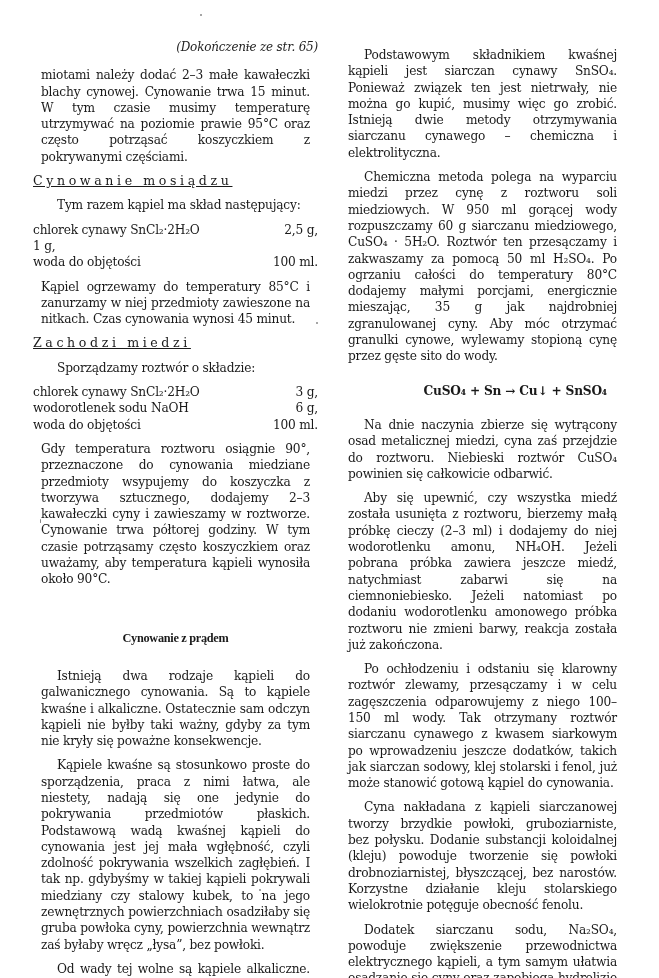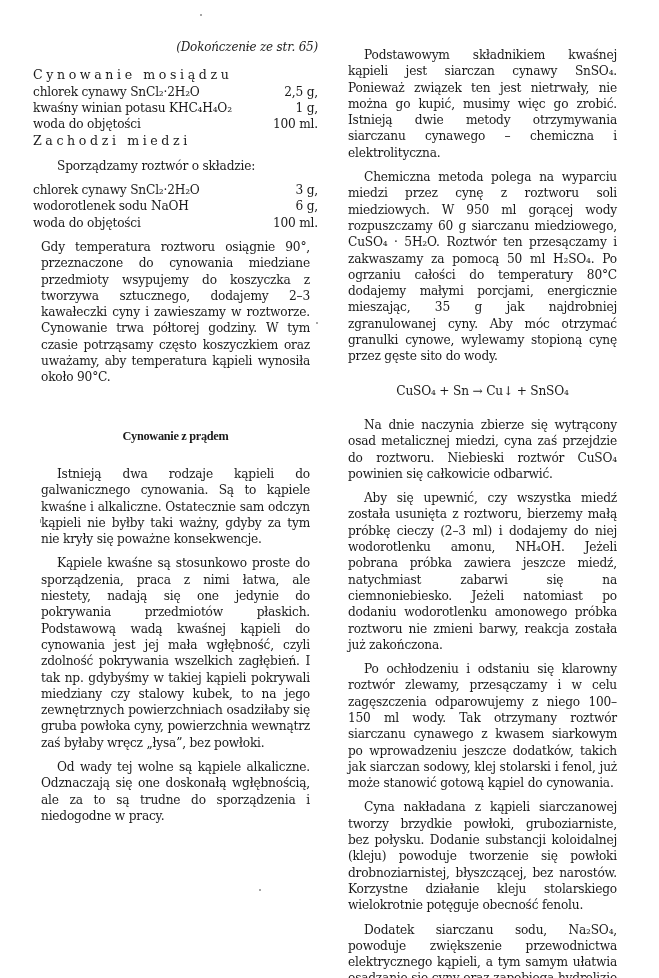--- a/index.html
+++ b/index.html
@@ -43,20 +43,21 @@
       margin: 8px;
       text-indent: 0;
     }
     p.indent { text-indent: 16px; }
     p.gap-before { margin-top: 3px; }
     .spaced-heading {
       letter-spacing: 3.6px;
       font-size: 12.6px;
       text-align: left;
       margin: 1px 0 0 0;
+      text-decoration: underline;
     }
     .recipe {
       margin: 0;
       padding: 0;
       list-style: none;
     }
     .recipe li {
       display: flex;
       justify-content: space-between;
     }
@@ -64,22 +65,23 @@
     .recipe .amt { white-space: nowrap; }
     .section-title {
       font-family: Liberation Serif, serif;
       font-weight: bold;
       font-size: 12.3px;
       text-align: center;
       margin: 42px 0 22px 0;
       letter-spacing: -0.3px;
     }
     .reaction {
-      text-align: center;
+      text-align: right;
       margin: 18px;
+      font-weight: bold;
     }
     .page-number {
       position: absolute;
       left: 37px;
       top: 980px;
       font-family: "DejaVu Sans", "Liberation Sans", sans-serif;
       font-weight: bold;
       font-size: 12px;
       color: #1a1a1a;
     }
@@ -97,36 +99,38 @@
 
   <div class="speck" style="left:200px;top:14px;"></div>
   <div class="speck" style="left:246px;top:46px;width:5px;height:1px;"></div>
   <div class="speck" style="left:316px;top:322px;"></div>
   <div class="speck" style="left:40px;top:519px;width:1px;height:4px;"></div>
   <div class="speck" style="left:259px;top:889px;"></div>
 
   <div class="col col-left">
     <div class="continuation">(Dokończenie ze str. 65)</div>
 
+    <p>miotami należy dodać 2–3 małe kawałeczki blachy cynowej. Cynowanie trwa 15 minut. W tym czasie musimy temperaturę utrzymywać na poziomie prawie 95°C oraz często potrząsać koszyczkiem z pokrywanymi częściami.</p>
 
     <div class="spaced-heading">Cynowanie mosiądzu</div>
+    <p class="indent">Tym razem kąpiel ma skład następujący:</p>
     <ul class="recipe">
       <li>
         <span class="name">chlorek cynawy SnCl₂·2H₂O</span>
         <span class="amt">2,5 g,</span>
       </li>
       <li>
-        <span class="name">kwaśny winian potasu KHC₄H₄O₂</span>
         <span class="amt">1 g,</span>
       </li>
       <li>
         <span class="name">woda do objętości</span>
         <span class="amt">100 ml.</span>
       </li>
     </ul>
+    <p>Kąpiel ogrzewamy do temperatury 85°C i zanurzamy w niej przedmioty zawieszone na nitkach. Czas cynowania wynosi 45 minut.</p>
 
     <div class="spaced-heading">Zachodzi miedzi</div>
     <p class="indent">Sporządzamy roztwór o składzie:</p>
     <ul class="recipe">
       <li>
         <span class="name">chlorek cynawy SnCl₂·2H₂O</span>
         <span class="amt">3 g,</span>
       </li>
       <li>
         <span class="name">wodorotlenek sodu NaOH</span>

